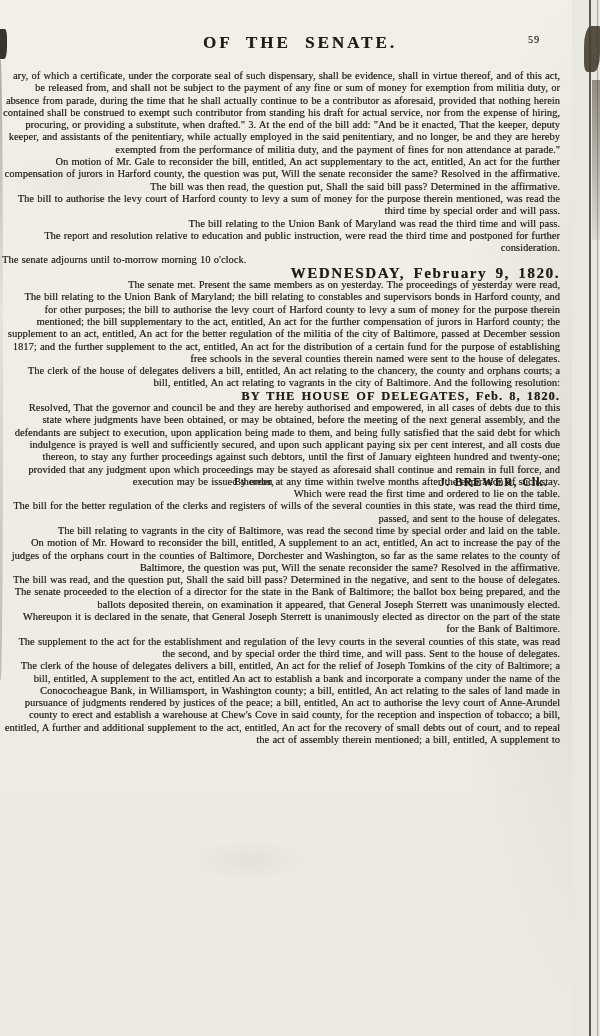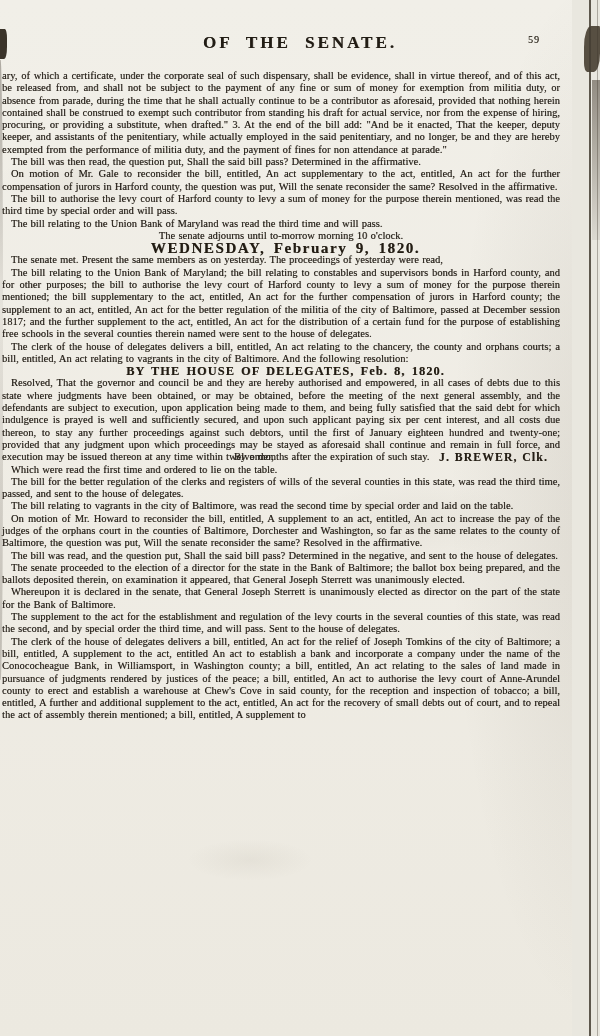--- a/index.html
+++ b/index.html
@@ -36,23 +36,23 @@
     text-shadow:0.3px 0.3px 0.5px rgba(35,28,20,.5);
   }
 
   
   .text-col{
     position:absolute;left:2px;top:70px;width:558px;
     font-size:10.4px;line-height:12.3px;color:#26211a;
     text-align:justify;letter-spacing:.05px;word-spacing:.6px;
     text-shadow:0.35px 0.35px 0.45px rgba(40,33,24,.55);
   }
-  .text-col p{margin:0;text-indent:9px;}
+  .text-col p{margin:0;text-indent:9px;text-align:right;}
   p.noindent{text-indent:0;}
-  p.centerline{text-align:center;text-indent:0;}
+  p.centerline{text-align:left;text-indent:0;}
   .h-day{
     text-align:center;font-weight:bold;font-size:15px;letter-spacing:1.6px;word-spacing:3px;
     margin:10px 0 4px 0;text-indent:0;color:#221c13;
   }
   .h-house{
     text-align:center;font-weight:bold;font-size:12.3px;letter-spacing:1.1px;word-spacing:2px;
     margin:1px 0 1px 0;text-indent:0;color:#221c13;
   }
   .res-wrap{position:relative;}
   .byorder{position:absolute;left:232px;bottom:0;line-height:12.3px;}
@@ -64,24 +64,25 @@
 </head>
 <body>
 
 <div class="paper">
 
   <div class="running-title">OF THE SENATE.</div>
   <div class="page-number">59</div>
 
   <div class="text-col">
     <p class="noindent">ary, of which a certificate, under the corporate seal of such dispensary, shall be evidence, shall in virtue thereof, and of this act, be released from, and shall not be subject to the payment of any fine or sum of money for exemption from militia duty, or absence from parade, during the time that he shall actually continue to be a contributor as aforesaid, provided that nothing herein contained shall be construed to exempt such contributor from standing his draft for actual service, nor from the expense of hiring, procuring, or providing a substitute, when drafted." 3. At the end of the bill add: "And be it enacted, That the keeper, deputy keeper, and assistants of the penitentiary, while actually employed in the said penitentiary, and no longer, be and they are hereby exempted from the performance of militia duty, and the payment of fines for non attendance at parade."</p>
+    <p>On motion of Mr. Gale to reconsider the bill, entitled, An act supplementary to the act, entitled, An act for the further compensation of jurors in Harford county, the question was put, Will the senate reconsider the same? Resolved in the affirmative.</p>
     <p>The bill was then read, the question put, Shall the said bill pass?  Determined in the affirmative.</p>
-    <p>On motion of Mr. Gale to reconsider the bill, entitled, An act supplementary to the act, entitled, An act for the further compensation of jurors in Harford county, the question was put, Will the senate reconsider the same? Resolved in the affirmative.</p>
     <p>The bill to authorise the levy court of Harford county to levy a sum of money for the purpose therein mentioned, was read the third time by special order and will pass.</p>
     <p>The bill relating to the Union Bank of Maryland was read the third time and will pass.</p>
+    <p>The report and resolution relative to education and public instruction, were read the third time and postponed for further consideration.</p>
     <p class="centerline">The senate adjourns until to-morrow morning 10 o'clock.</p>
 
     <p class="h-day">WEDNESDAY, February 9, 1820.</p>
 
     <p>The senate met.  Present the same members as on yesterday.  The proceedings of yesterday were read,</p>
     <p>The bill relating to the Union Bank of Maryland; the bill relating to constables and supervisors bonds in Harford county, and for other purposes; the bill to authorise the levy court of Harford county to levy a sum of money for the purpose therein mentioned; the bill supplementary to the act, entitled, An act for the further compensation of jurors in Harford county; the supplement to an act, entitled, An act for the better regulation of the militia of the city of Baltimore, passed at December session 1817; and the further supplement to the act, entitled, An act for the distribution of a certain fund for the purpose of establishing free schools in the several counties therein named were sent to the house of delegates.</p>
     <p>The clerk of the house of delegates delivers a bill, entitled, An act relating to the chancery, the county and orphans courts; a bill, entitled, An act relating to vagrants in the city of Baltimore.  And the following resolution:</p>
 
     <p class="h-house">BY THE HOUSE OF DELEGATES, Feb. 8, 1820.</p>
 

